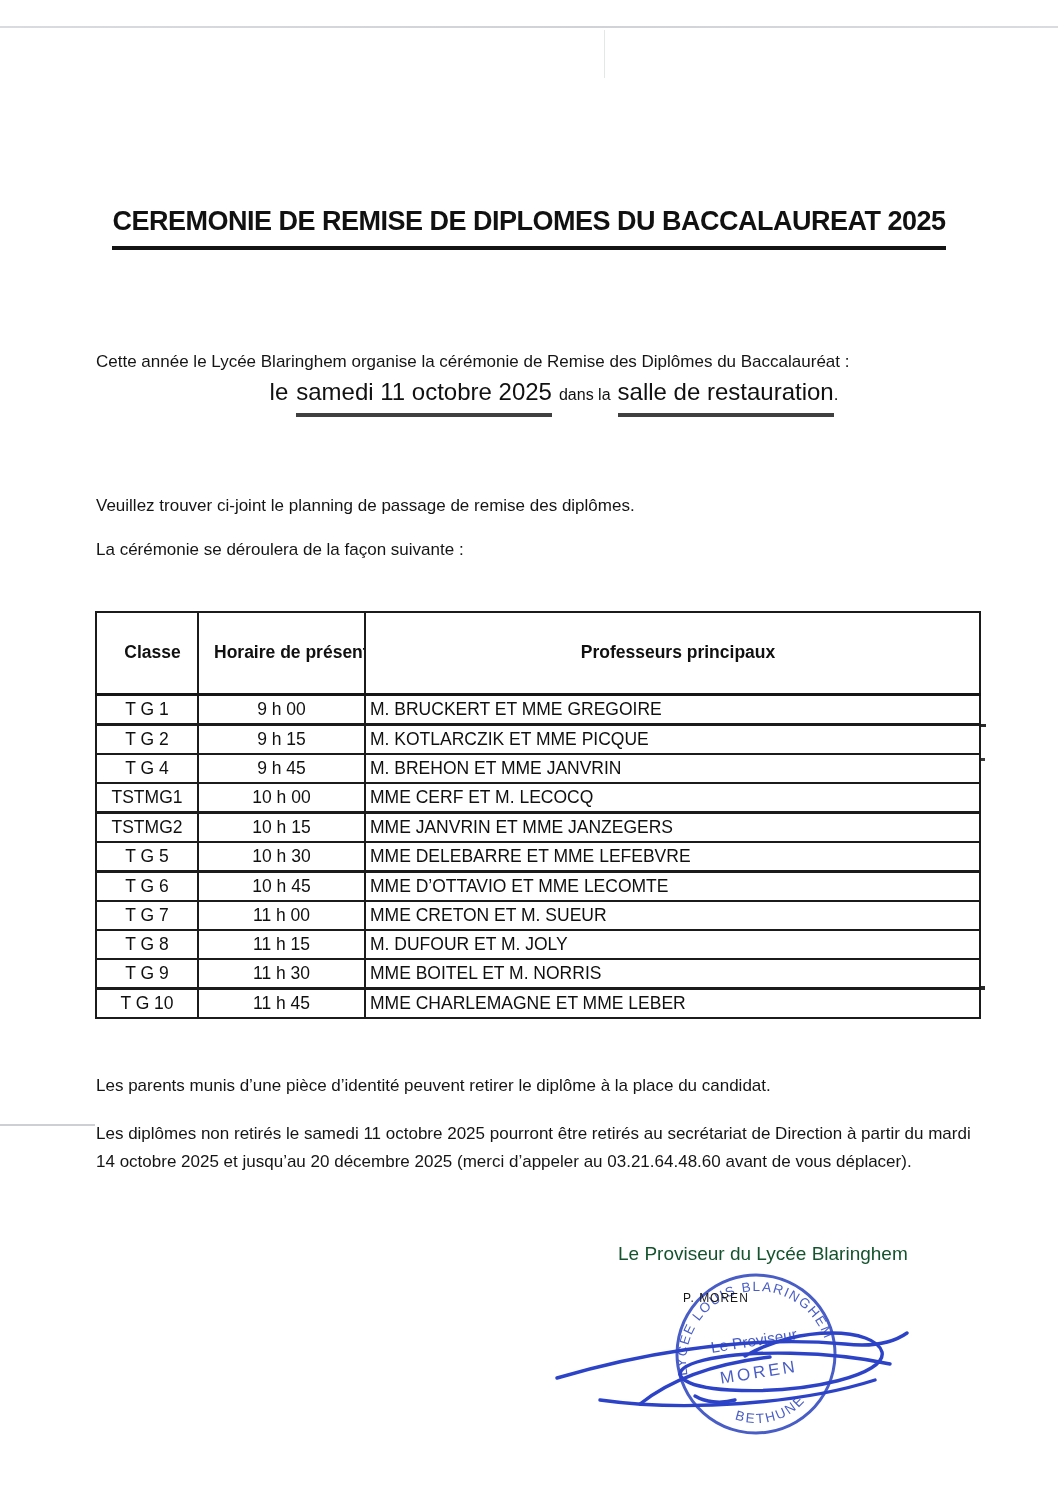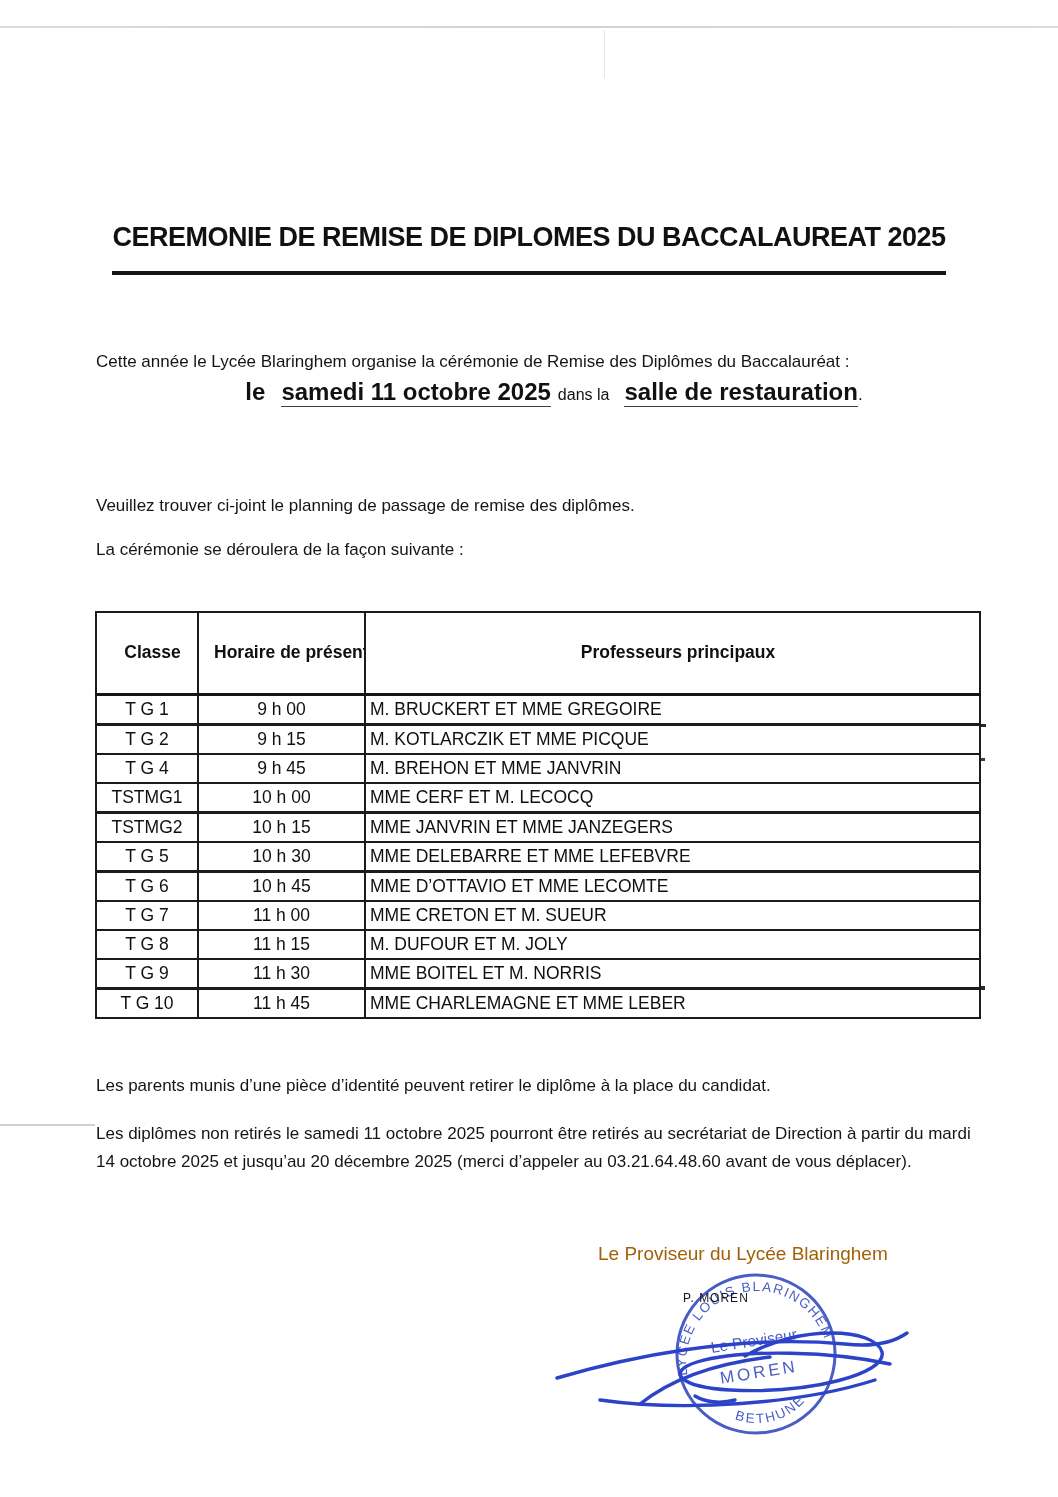--- a/index.html
+++ b/index.html
@@ -18,38 +18,37 @@
   .artifact-vline{top:30px;left:604px;width:1px;height:48px;background:#e4e6e8;}
   .artifact-leftdash{top:1124px;left:0;width:95px;height:2px;background:#cdd0d2;}
   .artifact-dot1{top:724px;left:980px;width:6px;height:3px;background:#2a2a2a;}
   .artifact-dot2{top:758px;left:981px;width:4px;height:3px;background:#3a3a3a;}
   .artifact-dot3{top:986px;left:980px;width:5px;height:4px;background:#2a2a2a;}
 
   .title-wrap{position:absolute;top:206px;left:0;width:1058px;text-align:center;}
   .title{
     display:inline-block;
     font-size:27px;font-weight:bold;letter-spacing:-0.5px;
-    border-bottom:4px solid #141414;padding-bottom:18px;
+    border-bottom:4px solid #141414;padding-bottom:9px;
     white-space:nowrap;
-    margin-top:16px;
   }
   .para{position:absolute;left:96px;font-size:17px;color:#151515;}
   .intro{top:335px;}
   .p-planning{top:479px;text-align:center;}
   .p-ceremony{top:523px;}
   .p-parents{top:1059px;}
   .p-retrieve{top:1103px;width:882px;line-height:28px;}
 
   .dateline{
     position:absolute;top:378px;left:0;width:1058px;
     text-align:center;padding-left:50px;box-sizing:border-box;
     white-space:nowrap;
   }
-  .dl-big{font-size:24px;font-weight:bold;}
-  .dl-underline{border-bottom:1px solid #404040;padding-bottom:1px;margin-left:8px;}
+  .dl-big{font-size:24px;font-weight:normal;}
+  .dl-underline{border-bottom:4px solid #404040;padding-bottom:8px;}
   .dl-small{font-size:16px;margin:0 7px;}
   .dl-prefix{margin-right:8px;}
   .dl-suffix{font-size:17px;}
 
   table.schedule{
     position:absolute;top:611px;left:95px;
     width:884px;border-collapse:collapse;table-layout:fixed;
     font-size:17.5px;color:#101010;
   }
   table.schedule th, table.schedule td{
@@ -63,21 +62,21 @@
   table.schedule td{height:27px;vertical-align:middle;}
   td.c0, td.c1{text-align:center;}
   td.c2{text-align:left;padding-left:14px;}
   table.schedule thead tr th{border-bottom:3px solid #151515;}
   tbody tr:nth-child(1) td{border-bottom-width:3px;}
   tbody tr:nth-child(4) td{border-bottom-width:3px;}
   tbody tr:nth-child(6) td{border-bottom-width:3px;}
   tbody tr:nth-child(10) td{border-bottom-width:3px;}
   tbody tr:nth-child(12) td{border-bottom-width:3px;}
 
-  .sig-role{position:absolute;top:1243px;left:598px;font-size:19px;color:#a16207;z-index:3;}
+  .sig-role{position:absolute;top:1243px;left:618px;font-size:19px;color:#14532d;z-index:3;}
   .sig-name{position:absolute;top:1291px;left:683px;font-size:12px;letter-spacing:1px;color:#161616;z-index:3;}
   .stamp{
     position:absolute;top:1266px;left:668px;width:176px;height:176px;
     transform:rotate(-9deg);z-index:2;opacity:0.92;
   }
   .signature{position:absolute;top:1300px;left:545px;width:380px;height:135px;z-index:4;}
 </style>
 </head>
 <body>
 

